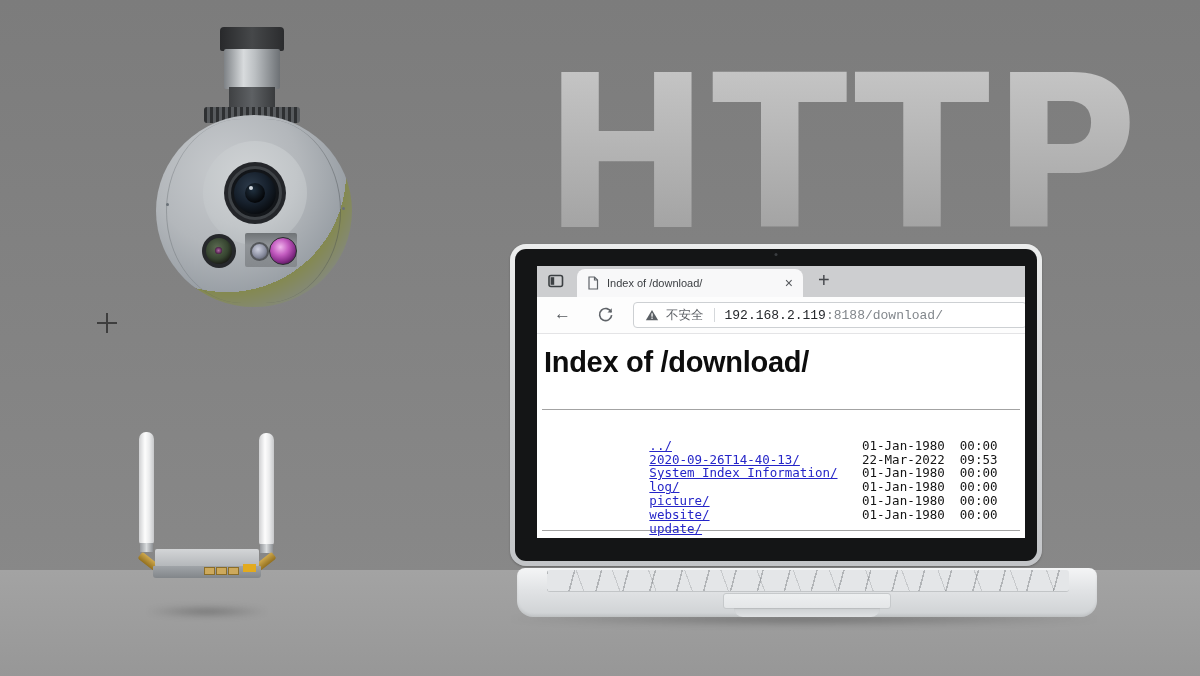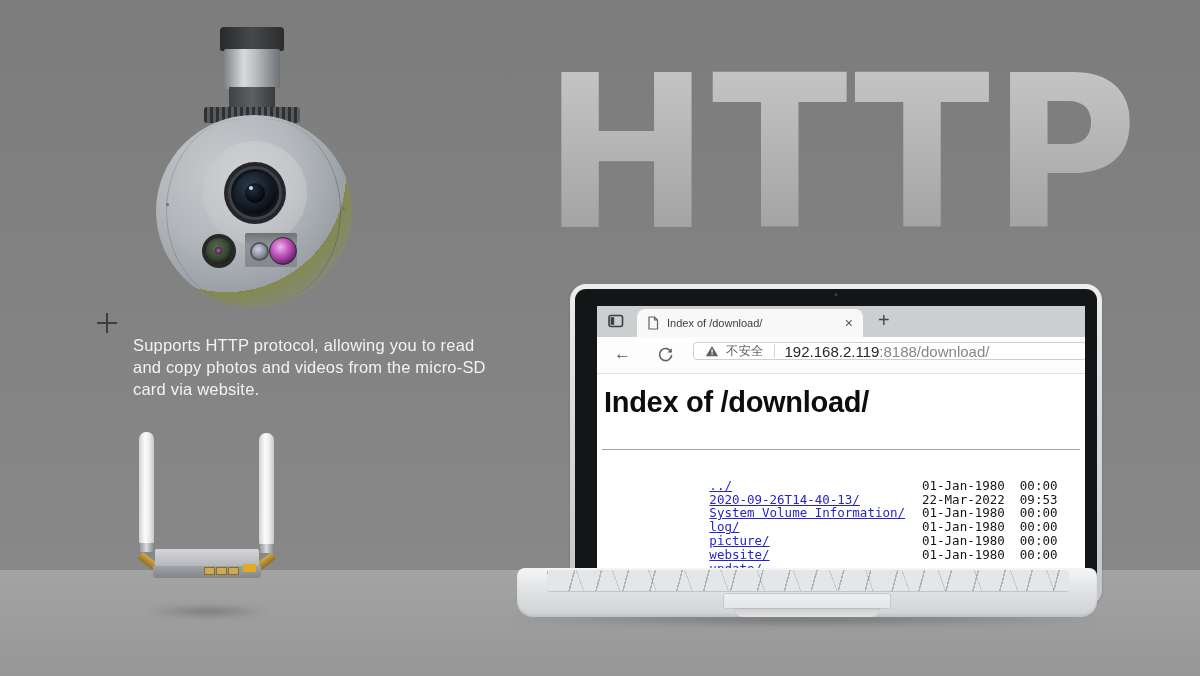--- a/index.html
+++ b/index.html
@@ -79,47 +79,47 @@
     background:linear-gradient(180deg,#a0a4a8,#82868a);}
   .port{width:9px;height:6px;background:#cda95c;border:1px solid #8a6d28;top:139px;}
   .port.p1{left:74px;} .port.p2{left:86px;} .port.p3{left:98px;}
   .sticker{left:113px;top:136px;width:13px;height:8px;background:#e2aa1e;}
   .router-shadow{left:14px;top:178px;width:126px;height:11px;border-radius:50%;
     background:radial-gradient(ellipse,rgba(0,0,0,.30),transparent 70%);filter:blur(3px);}
 
   
   .laptop-shadow{position:absolute;left:505px;top:612px;width:598px;height:14px;border-radius:50%;
     background:radial-gradient(ellipse,rgba(0,0,0,.30),transparent 72%);filter:blur(3px);}
-  .screen{position:absolute;left:570px;top:244px;width:532px;height:322px;border-radius:16px;
+  .screen{position:absolute;left:510px;top:244px;width:532px;height:322px;border-radius:16px;
     background:linear-gradient(180deg,#eceded,#d3d5d7 55%,#c2c4c7);
-    box-shadow:0 1px 2px rgba(0,0,0,.25);margin-top:40px;}
+    box-shadow:0 1px 2px rgba(0,0,0,.25);}
   .bezel{position:absolute;inset:5px;background:#141516;border-radius:11px;}
   .webcam{position:absolute;left:50%;top:4px;width:3px;height:3px;border-radius:50%;
     background:#3a3d40;transform:translateX(-50%);}
   .viewport{position:absolute;left:22px;right:12px;top:17px;bottom:23px;background:#fff;overflow:hidden;}
 
   
   .tabstrip{position:relative;height:31px;background:#cdced0;}
   .tab-actions{position:absolute;left:11px;top:8px;}
   .tab{position:absolute;left:40px;top:3px;width:226px;height:28px;background:#f8f8f9;
     border-radius:8px 8px 0 0;display:flex;align-items:center;padding:0 10px;box-sizing:border-box;}
   .doc-icon{margin-right:8px;flex:0 0 auto;display:flex;}
   .tab-title{flex:1;font-size:11px;color:#3b3e42;white-space:nowrap;overflow:hidden;}
   .tab-close{flex:0 0 auto;font-size:14px;color:#54575b;line-height:1;cursor:default;}
   .newtab{position:absolute;left:281px;top:3px;font-size:20px;font-weight:300;color:#44474b;}
 
   .toolbar{position:relative;height:37px;background:#fdfdfd;border-bottom:1px solid #e4e4e6;box-sizing:border-box;}
   .nav-back{position:absolute;left:17px;top:7px;font-size:17px;color:#54575b;}
   .nav-refresh{position:absolute;left:60px;top:9px;display:flex;}
-  .addressbox{position:absolute;left:96px;right:-2px;top:5px;height:18px;border:1px solid #cdd0d3;
+  .addressbox{position:absolute;left:96px;right:-2px;top:5px;height:26px;border:1px solid #cdd0d3;
     border-radius:4px;background:#fff;display:flex;align-items:center;padding-left:11px;gap:7px;box-sizing:border-box;text-align:right;}
   .warn-icon{display:flex;flex:0 0 auto;}
   .sec-label{font-size:12.5px;color:#5f6368;}
   .sep{width:1px;height:14px;background:#d5d8db;margin:0 3px;}
-  .url{font-size:15px;white-space:nowrap;}
+  .url{font-size:13px;white-space:nowrap;font-family:Liberation Mono, monospace;}
   .url .host{color:#25282c;}
   .url .path{color:#82878c;}
 
   .webpage{position:relative;height:214px;background:#fff;}
   .page-h1{margin:11px 0 0 7px;font-weight:bold;font-size:29px;line-height:34px;color:#0d0d0d;
     font-family:"Liberation Sans",sans-serif;letter-spacing:-.3px;}
   hr.rule{border:none;border-top:1px solid #a3a3a3;margin:0 5px;}
   hr.rule.top{margin-top:30px;}
   hr.rule.bottom{margin-top:8px;}
   .listing{margin:15px 5px 0 7px;font-family:"DejaVu Sans Mono","Liberation Mono",monospace;
@@ -169,25 +169,20 @@
     <div class="g-lens2-glass"></div>
     <div class="g-lens2-dot"></div>
     <div class="g-module"></div>
     <div class="g-mlens-small"></div>
     <div class="g-mlens-pink"></div>
     <div class="g-dot l"></div>
     <div class="g-dot r"></div>
   </div>
 
   <div class="plus-mark"></div>
-  <div class="feature-text">
-    <span>Supports HTTP protocol, allowing you to read</span>
-    <span>and copy photos and videos from the micro-SD</span>
-    <span>card via website.</span>
-  </div>
 
   <div class="router">
     <div class="ant left"></div>
     <div class="ant right"></div>
     <div class="ant-base left"></div>
     <div class="ant-base right"></div>
     <div class="elbow left"></div>
     <div class="elbow right"></div>
     <div class="box-top"></div>
     <div class="box-front"></div>
@@ -252,21 +247,21 @@
           <div class="listing">
             <div class="row">
               <a class="lnk">../</a>
               <span class="ldate"></span>
             </div>
             <div class="row">
               <a class="lnk">2020-09-26T14-40-13/</a>
               <span class="ldate">01-Jan-1980  00:00</span>
             </div>
             <div class="row">
-              <a class="lnk">System Volume Information/</a>
+              <a class="lnk">System Index Information/</a>
               <span class="ldate">22-Mar-2022  09:53</span>
             </div>
             <div class="row">
               <a class="lnk">log/</a>
               <span class="ldate">01-Jan-1980  00:00</span>
             </div>
             <div class="row">
               <a class="lnk">picture/</a>
               <span class="ldate">01-Jan-1980  00:00</span>
             </div>

